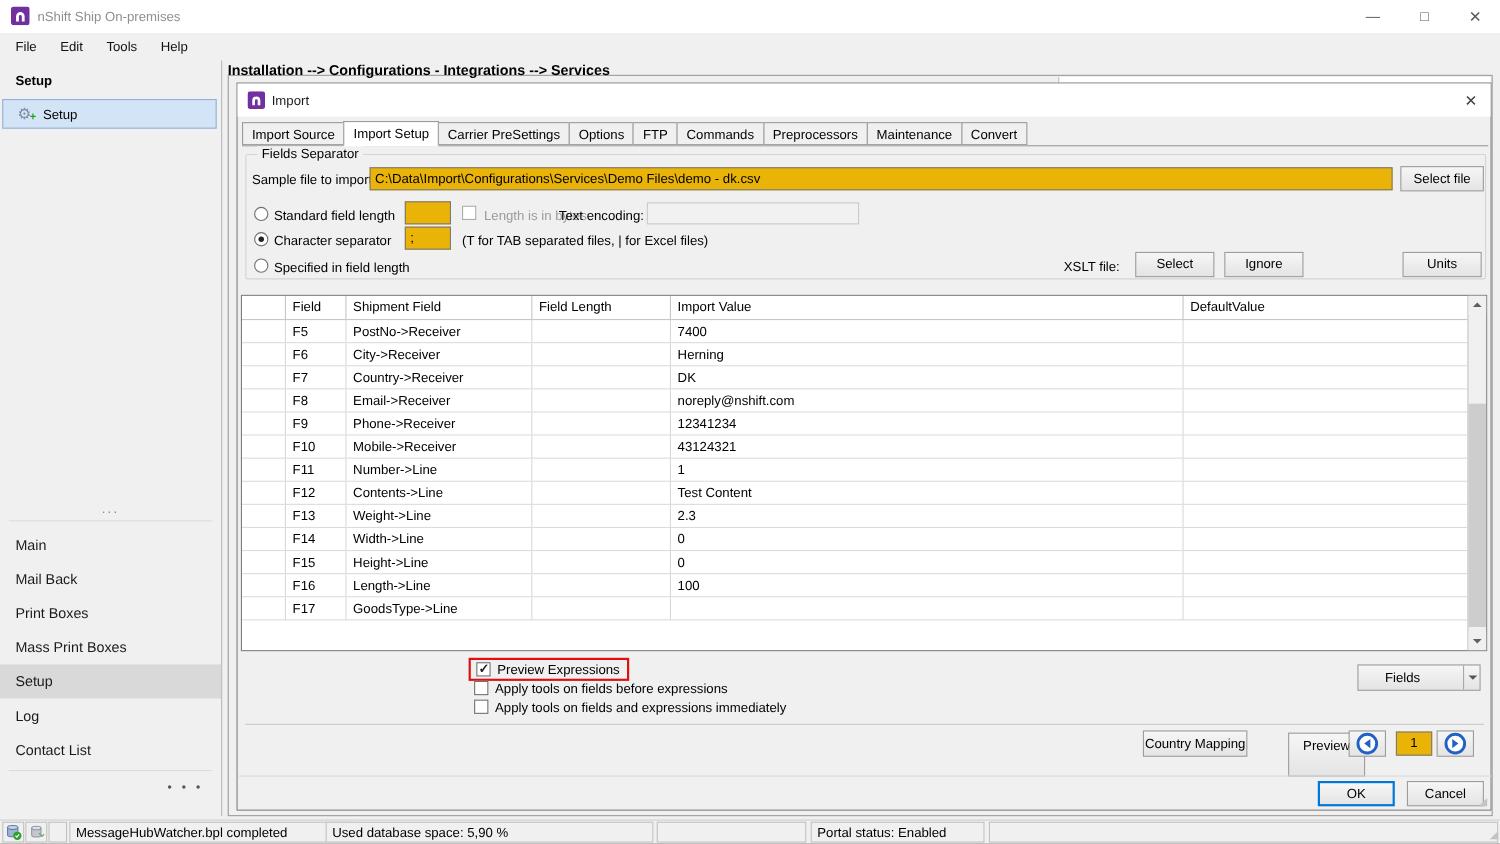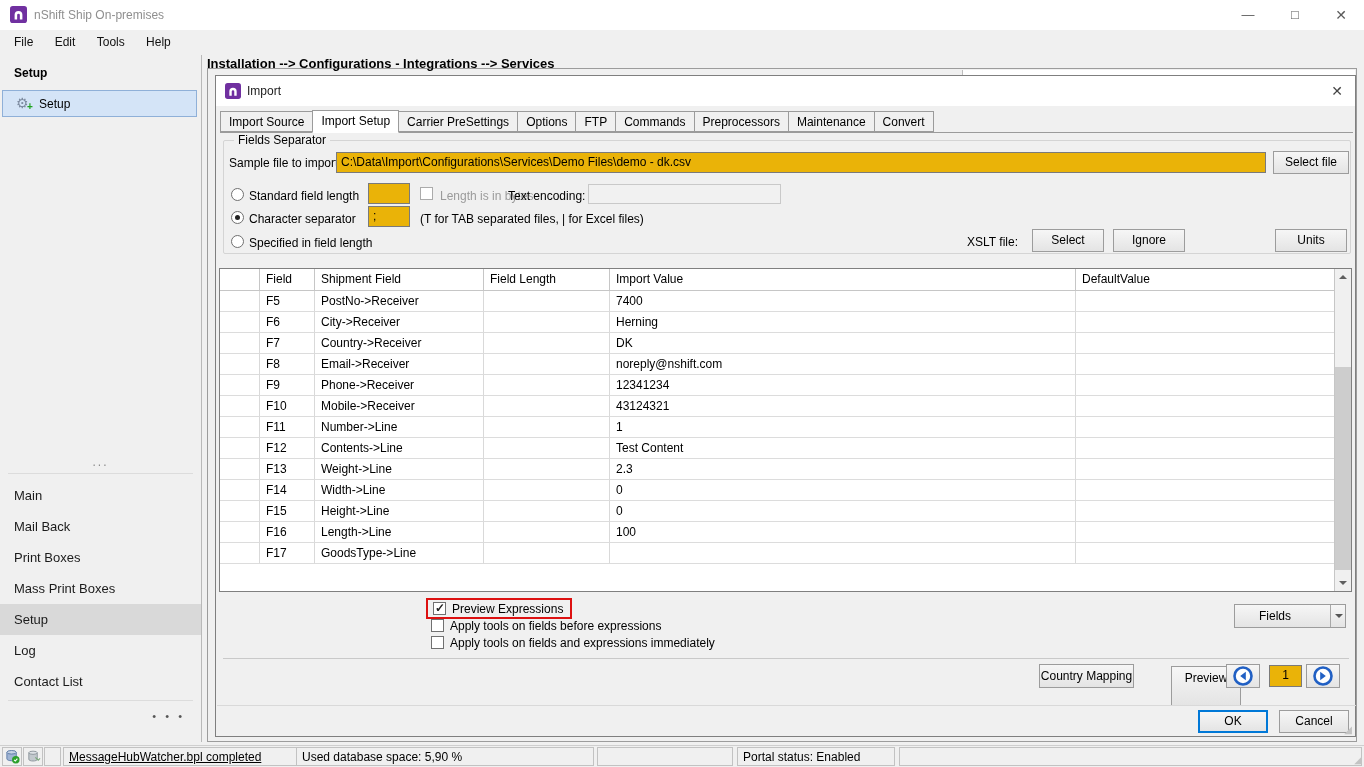--- a/index.html
+++ b/index.html
@@ -379,21 +379,21 @@
       </svg>
     </div>
     <div class="panel iconp" style="left:23px; width:20px;">
       <svg width="15" height="15" viewBox="0 0 16 16">
         <path d="M3 4 v7 c0 1.1 2 1.8 4.5 1.8 s4.5 -0.7 4.5 -1.8 v-7" fill="#c2c8cd" stroke="#8d959c"></path>
         <ellipse cx="7.5" cy="4" rx="4.5" ry="1.7" fill="#dde1e5" stroke="#8d959c"></ellipse>
         <path d="M10 9 l3 3 l2 -2" stroke="#7aa97a" stroke-width="1.3" fill="none"></path>
       </svg>
     </div>
     <div class="panel" style="left:44px; width:17px;"></div>
-    <div class="panel" style="left:63px; width:261px;text-decoration:underline;">MessageHubWatcher.bpl completed</div>
+    <div class="panel" style="left:63px; width:261px;">MessageHubWatcher.bpl completed</div>
     <div class="panel" style="left:296px; width:298px;">Used database space: 5,90 %</div>
     <div class="panel" style="left:597px; width:136px;"></div>
     <div class="panel" style="left:737px; width:158px;">Portal status: Enabled</div>
     <div class="panel" style="left:899px; width:463px;"></div>
     <div class="grip" style="right:2px; bottom:2px;">◢</div>
   </div>
 
 </div>
 
 </body></html>

